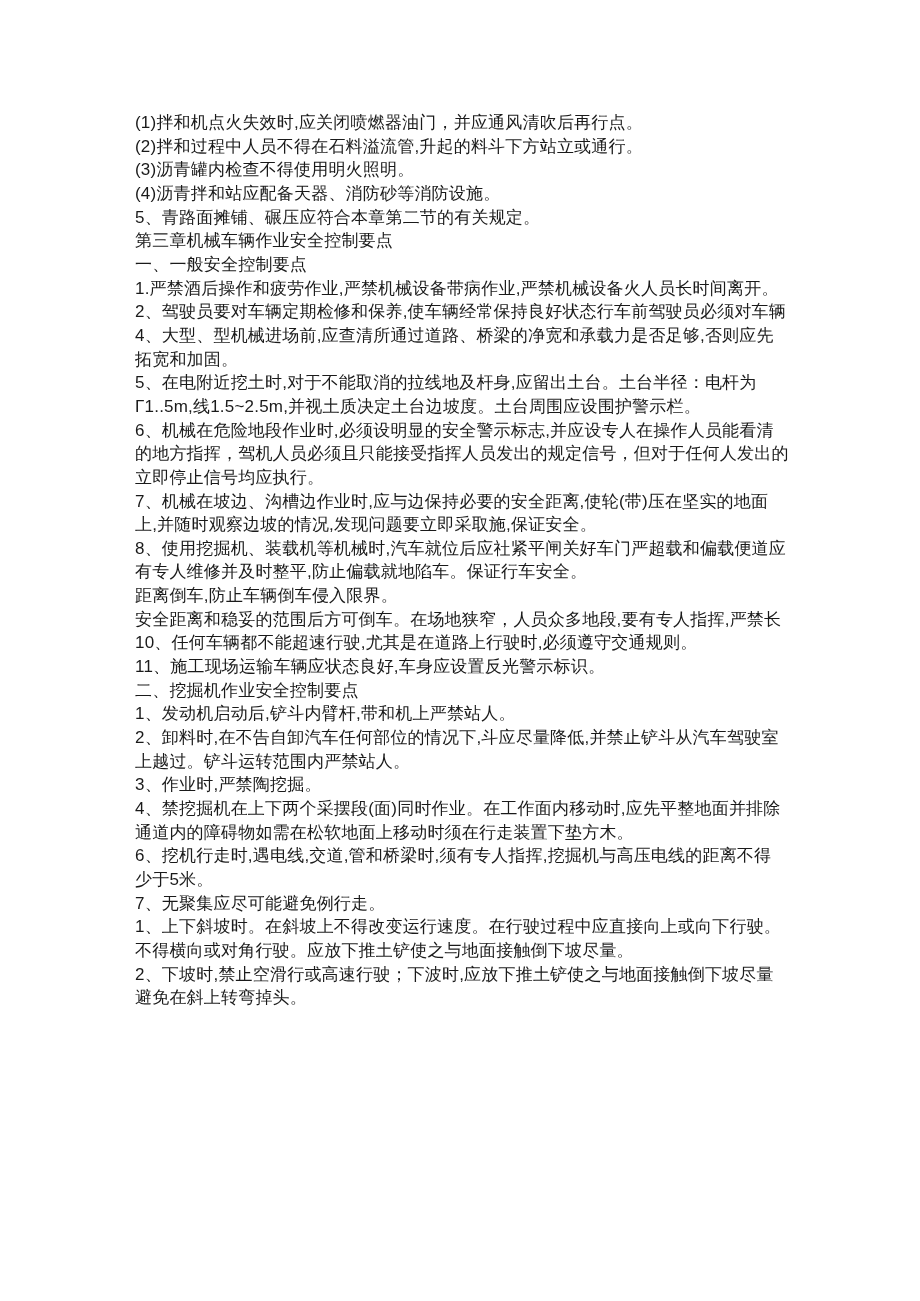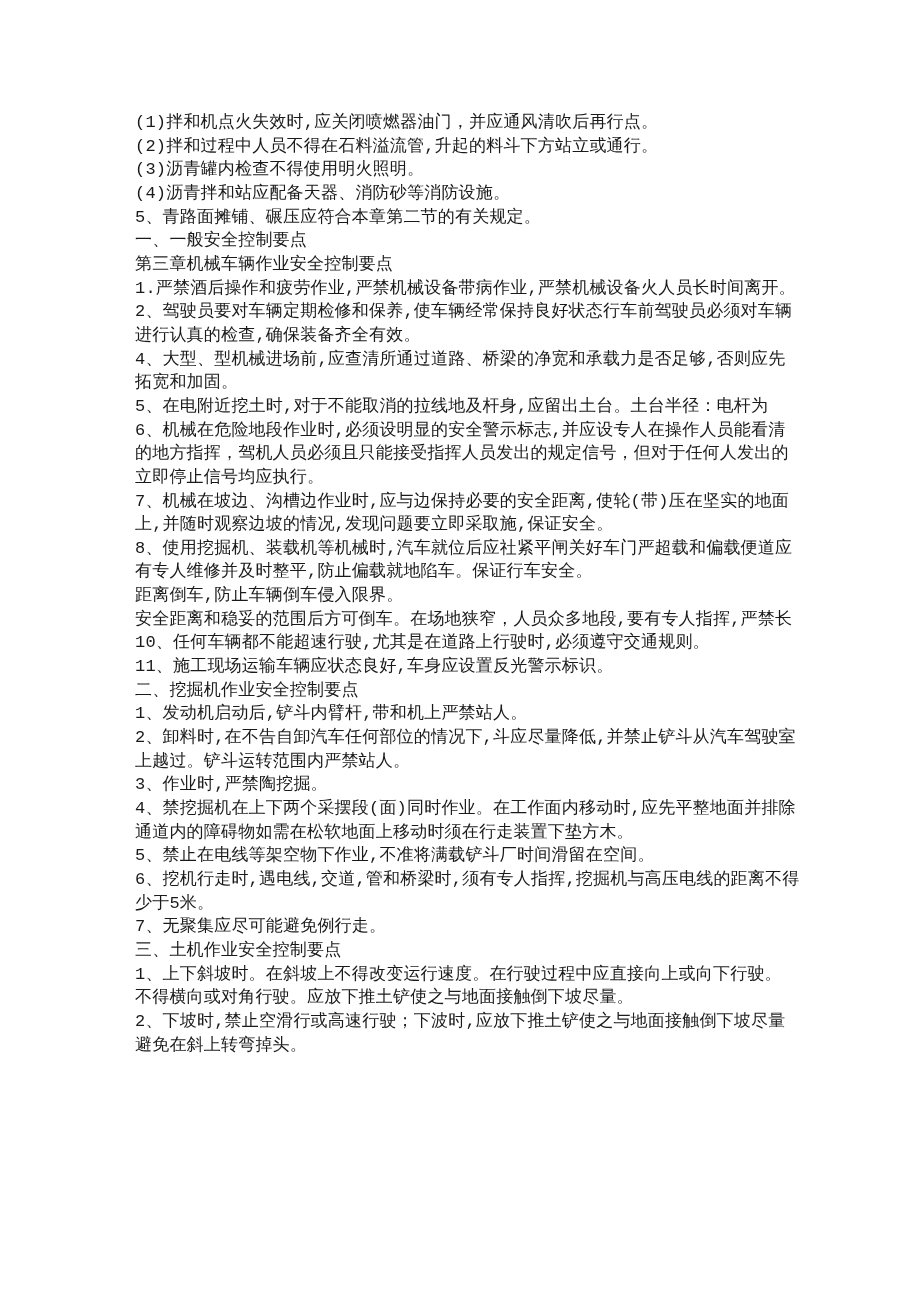--- a/index.html
+++ b/index.html
@@ -19,21 +19,21 @@
       top: 0;
       width: 920px;
       height: 1301px;
       background: #ffffff;
     }
     .content {
       position: absolute;
       left: 135px;
       top: 111px;
       width: 660px;
-      font-family: Liberation Mono, monospace;
+      font-family: Liberation Sans, sans-serif;
       font-size: 17px;
       line-height: 23.66px;
       color: #1a1a1a;
       letter-spacing: 0.2px;
     }
     .line {
       display: block;
       white-space: nowrap;
       height: 23.66px;
     }
@@ -41,49 +41,47 @@
 </head>
 <body>
 
 <div class="page">
   <div class="content">
     <span class="line">(1)拌和机点火失效时,应关闭喷燃器油门，并应通风清吹后再行点。</span>
     <span class="line">(2)拌和过程中人员不得在石料溢流管,升起的料斗下方站立或通行。</span>
     <span class="line">(3)沥青罐内检查不得使用明火照明。</span>
     <span class="line">(4)沥青拌和站应配备天器、消防砂等消防设施。</span>
     <span class="line">5、青路面摊铺、碾压应符合本章第二节的有关规定。</span>
+    <span class="line">第三章机械车辆作业安全控制要点</span>
     <span class="line">一、一般安全控制要点</span>
-    <span class="line">第三章机械车辆作业安全控制要点</span>
     <span class="line">1.严禁酒后操作和疲劳作业,严禁机械设备带病作业,严禁机械设备火人员长时间离开。</span>
     <span class="line">2、驾驶员要对车辆定期检修和保养,使车辆经常保持良好状态行车前驾驶员必须对车辆</span>
-    <span class="line">进行认真的检查,确保装备齐全有效。</span>
     <span class="line">4、大型、型机械进场前,应查清所通过道路、桥梁的净宽和承载力是否足够,否则应先</span>
     <span class="line">拓宽和加固。</span>
     <span class="line">5、在电附近挖土时,对于不能取消的拉线地及杆身,应留出土台。土台半径：电杆为</span>
+    <span class="line">Γ1..5m,线1.5~2.5m,并视土质决定土台边坡度。土台周围应设围护警示栏。</span>
     <span class="line">6、机械在危险地段作业时,必须设明显的安全警示标志,并应设专人在操作人员能看清</span>
     <span class="line">的地方指挥，驾机人员必须且只能接受指挥人员发出的规定信号，但对于任何人发出的</span>
     <span class="line">立即停止信号均应执行。</span>
     <span class="line">7、机械在坡边、沟槽边作业时,应与边保持必要的安全距离,使轮(带)压在坚实的地面</span>
     <span class="line">上,并随时观察边坡的情况,发现问题要立即采取施,保证安全。</span>
     <span class="line">8、使用挖掘机、装载机等机械时,汽车就位后应社紧平闸关好车门严超载和偏载便道应</span>
     <span class="line">有专人维修并及时整平,防止偏载就地陷车。保证行车安全。</span>
     <span class="line">距离倒车,防止车辆倒车侵入限界。</span>
     <span class="line">安全距离和稳妥的范围后方可倒车。在场地狭窄，人员众多地段,要有专人指挥,严禁长</span>
     <span class="line">10、任何车辆都不能超速行驶,尤其是在道路上行驶时,必须遵守交通规则。</span>
     <span class="line">11、施工现场运输车辆应状态良好,车身应设置反光警示标识。</span>
     <span class="line">二、挖掘机作业安全控制要点</span>
     <span class="line">1、发动机启动后,铲斗内臂杆,带和机上严禁站人。</span>
     <span class="line">2、卸料时,在不告自卸汽车任何部位的情况下,斗应尽量降低,并禁止铲斗从汽车驾驶室</span>
     <span class="line">上越过。铲斗运转范围内严禁站人。</span>
     <span class="line">3、作业时,严禁陶挖掘。</span>
     <span class="line">4、禁挖掘机在上下两个采摆段(面)同时作业。在工作面内移动时,应先平整地面并排除</span>
     <span class="line">通道内的障碍物如需在松软地面上移动时须在行走装置下垫方木。</span>
-    <span class="line">5、禁止在电线等架空物下作业,不准将满载铲斗厂时间滑留在空间。</span>
     <span class="line">6、挖机行走时,遇电线,交道,管和桥梁时,须有专人指挥,挖掘机与高压电线的距离不得</span>
     <span class="line">少于5米。</span>
     <span class="line">7、无聚集应尽可能避免例行走。</span>
-    <span class="line">三、土机作业安全控制要点</span>
     <span class="line">1、上下斜坡时。在斜坡上不得改变运行速度。在行驶过程中应直接向上或向下行驶。</span>
     <span class="line">不得横向或对角行驶。应放下推土铲使之与地面接触倒下坡尽量。</span>
     <span class="line">2、下坡时,禁止空滑行或高速行驶；下波时,应放下推土铲使之与地面接触倒下坡尽量</span>
     <span class="line">避免在斜上转弯掉头。</span>
   </div>
 </div>
 
 </body></html>

